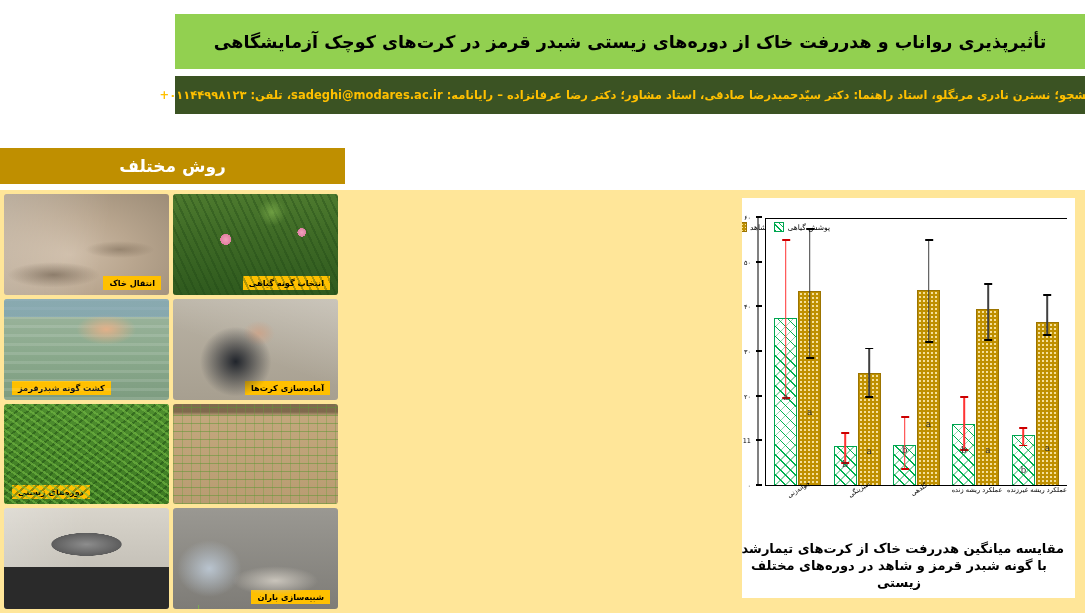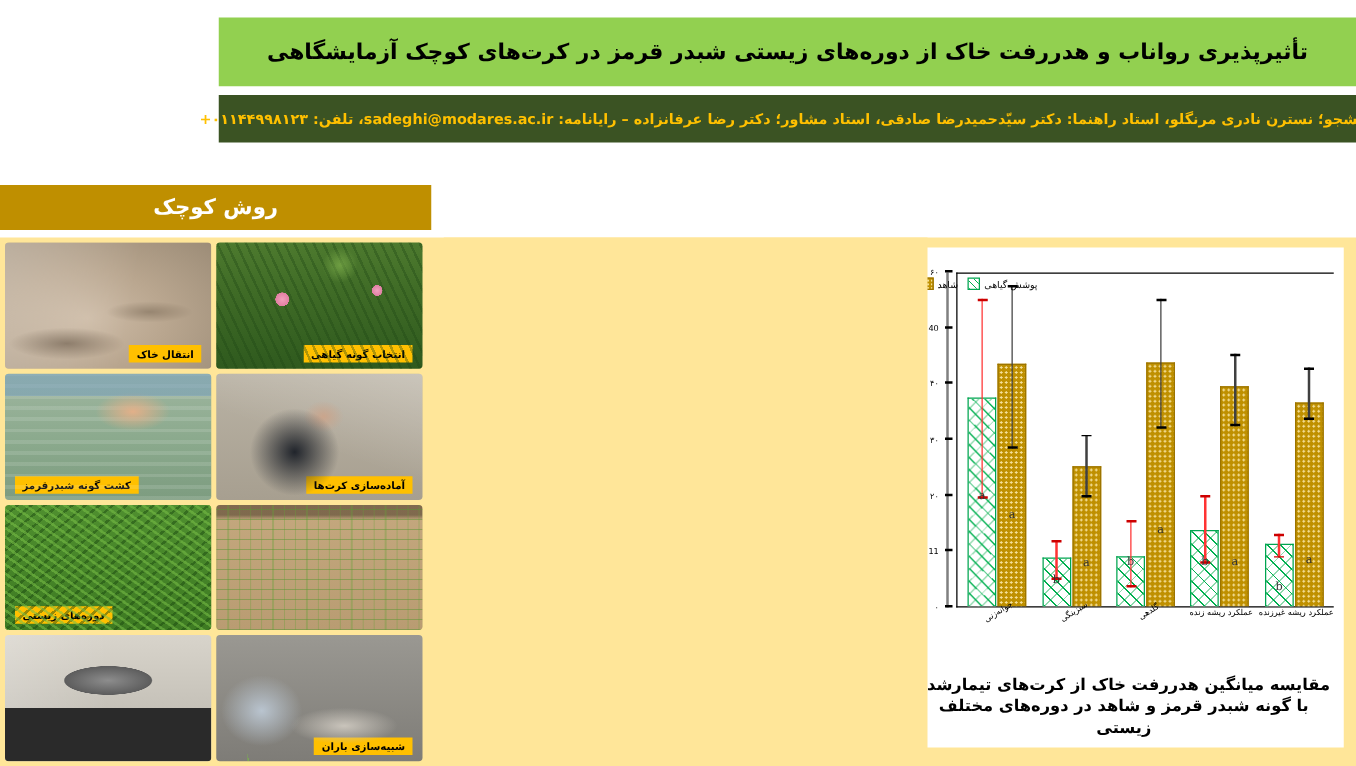--- a/index.html
+++ b/index.html
@@ -230,39 +230,39 @@
   <div class="header">
     <div class="title-bar">
       <div class="t">تأثیرپذیری رواناب و هدررفت خاک از دوره‌های زیستی شبدر قرمز در کرت‌های کوچک آزمایشگاهی</div>
     </div>
     <div class="authors-bar">
       <div class="a">دانشجو؛ نسترن نادری مرنگلو، استاد راهنما: دکتر سیّدحمیدرضا صادقی، استاد مشاور؛ دکتر رضا عرفانزاده – رایانامه: sadeghi@modares.ac.ir، تلفن: ۰۱۱۴۴۹۹۸۱۲۳+</div>
     </div>
   </div>
 
   <div class="sec-method">
-    <div class="h">روش کوچک</div>
+    <div class="h">روش مختلف</div>
   </div>
 
   <div class="results-panel">
     <div class="chart-card right">
       <div class="chart-area" id="chart0-area">
           <div class="yaxis">
             <div class="ytick" style="bottom: 0%;"></div>
             <div class="ytick-lab" style="bottom: 0%; transform: translateY(50%);">۰</div>
             <div class="ytick" style="bottom: 16.6667%;"></div>
             <div class="ytick-lab" style="bottom: 16.6667%; transform: translateY(50%);">11</div>
             <div class="ytick" style="bottom: 33.3333%;"></div>
             <div class="ytick-lab" style="bottom: 33.3333%; transform: translateY(50%);">۲۰</div>
             <div class="ytick" style="bottom: 50%;"></div>
             <div class="ytick-lab" style="bottom: 50%; transform: translateY(50%);">۳۰</div>
             <div class="ytick" style="bottom: 66.6667%;"></div>
             <div class="ytick-lab" style="bottom: 66.6667%; transform: translateY(50%);">۴۰</div>
             <div class="ytick" style="bottom: 83.3333%;"></div>
-            <div class="ytick-lab" style="bottom: 83.3333%; transform: translateY(50%);">40</div>
+            <div class="ytick-lab" style="bottom: 83.3333%; transform: translateY(50%);">۵۰</div>
             <div class="ytick" style="bottom: 100%;"></div>
             <div class="ytick-lab" style="bottom: 100%; transform: translateY(50%);">۶۰</div>
           </div>
           <div class="ylabel-wrap">
             <div class="ylabel">میانگین هدررفت خاک (گرم)</div>
           </div>
           <div class="plot">
             <div class="plot-inner">
               <div class="bars">
                 <div class="group">

